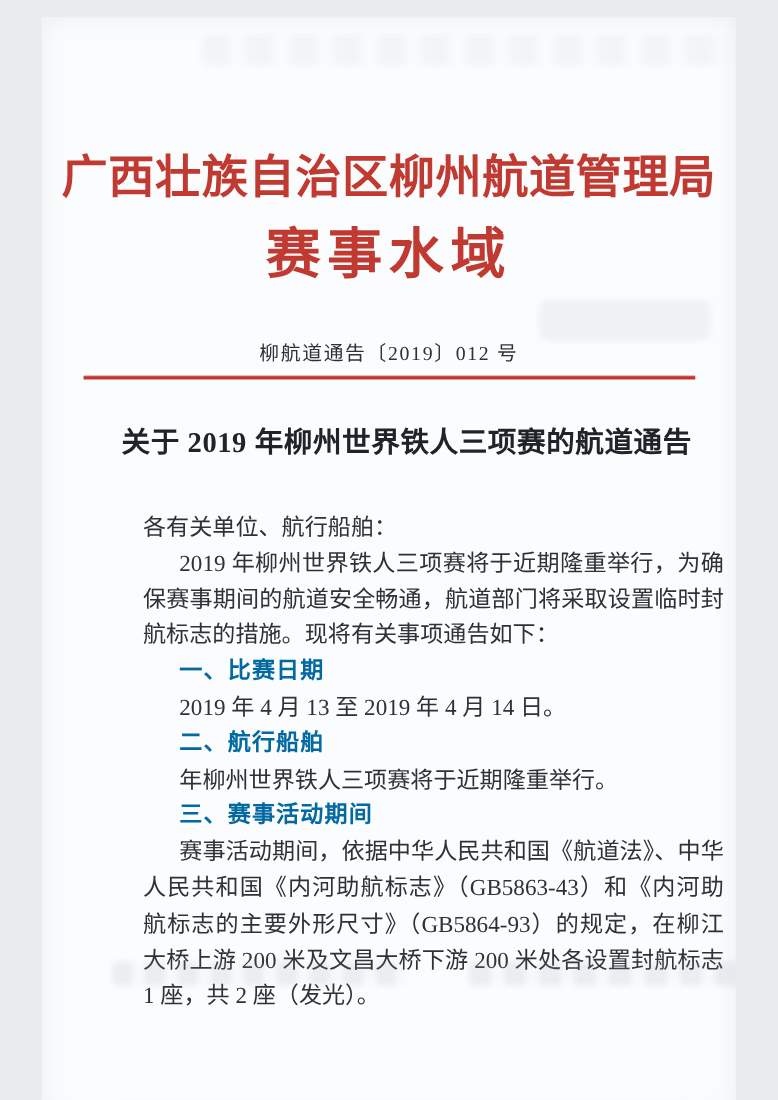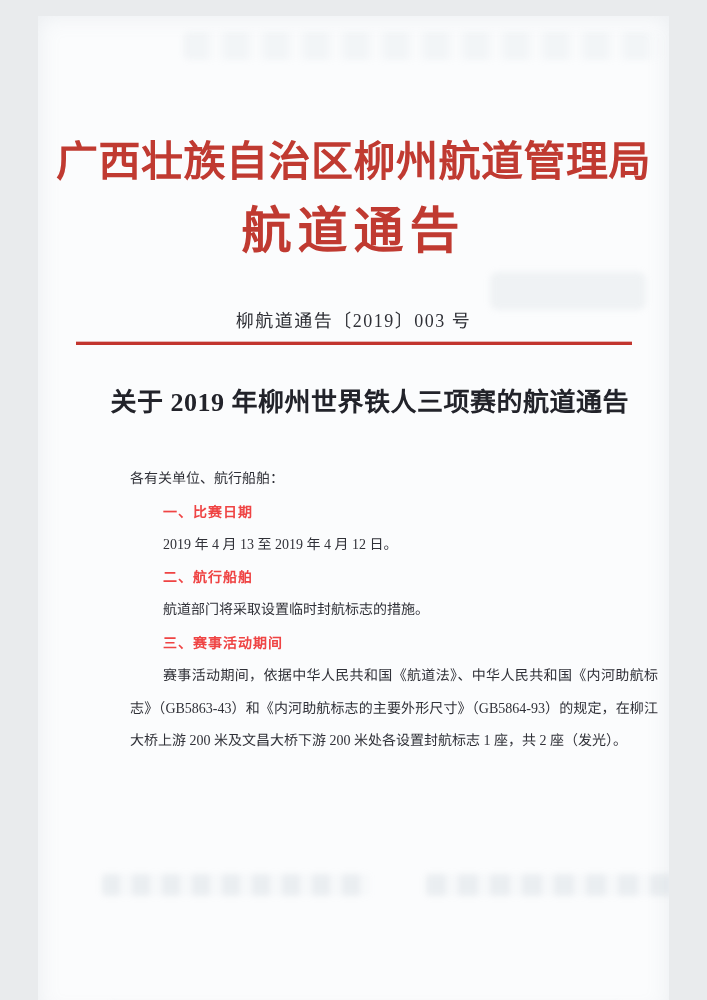--- a/index.html
+++ b/index.html
@@ -61,36 +61,36 @@
     font-size: 26px;
     font-weight: 700;
     color: #22232a;
     letter-spacing: 0.5px;
     line-height: 32px;
   }
   
   .content {
     margin: 44px 87px 0 92px;
     width: 528px;
-    font-size: 14px;
+    font-size: 21px;
     line-height: 32.8px;
     text-align: justify;
     color: #303138;
   }
   .content p {
     margin: 0;
     text-indent: 33px;
   }
   .content p.no-indent {
     text-indent: 0;
   }
   .content p.section-title {
     font-family: "Liberation Sans", "DejaVu Sans", sans-serif;
     font-weight: 700;
-    color: #ef4444;
+    color: #0369a1;
     letter-spacing: 1px;
   }
   
   .ghost {
     position: absolute;
     pointer-events: none;
     filter: blur(3px);
   }
   .ghost-top {
     left: 145px; top: 16px; width: 480px; height: 28px;
@@ -127,35 +127,36 @@
 <div class="page">
 
   <div class="ghost ghost-top"></div>
   <div class="ghost ghost-mid"></div>
   <div class="ghost ghost-row-a"></div>
   <div class="ghost ghost-row-b"></div>
   <div class="ghost ghost-bottom"></div>
 
   <div class="masthead">
     <div class="org-title">广西壮族自治区柳州航道管理局</div>
-    <div class="doc-type">航道通告</div>
+    <div class="doc-type">赛事水域</div>
   </div>
 
-  <div class="doc-number">柳航道通告〔2019〕003 号</div>
+  <div class="doc-number">柳航道通告〔2019〕012 号</div>
 
   <div class="red-rule"></div>
 
   <h1 class="subject">关于 2019 年柳州世界铁人三项赛的航道通告</h1>
 
   <div class="content">
     <p class="no-indent">各有关单位、航行船舶：</p>
+    <p>2019 年柳州世界铁人三项赛将于近期隆重举行，为确保赛事期间的航道安全畅通，航道部门将采取设置临时封航标志的措施。现将有关事项通告如下：</p>
 
     <p class="section-title">一、比赛日期</p>
-    <p>2019 年 4 月 13 至 2019 年 4 月 12 日。</p>
+    <p>2019 年 4 月 13 至 2019 年 4 月 14 日。</p>
 
     <p class="section-title">二、航行船舶</p>
-    <p>航道部门将采取设置临时封航标志的措施。</p>
+    <p>年柳州世界铁人三项赛将于近期隆重举行。</p>
 
     <p class="section-title">三、赛事活动期间</p>
     <p>赛事活动期间，依据中华人民共和国《航道法》、中华人民共和国《内河助航标志》（GB5863-43）和《内河助航标志的主要外形尺寸》（GB5864-93）的规定，在柳江大桥上游 200 米及文昌大桥下游 200 米处各设置封航标志 1 座，共 2 座（发光）。</p>
   </div>
 
 </div>
 
 </body></html>

